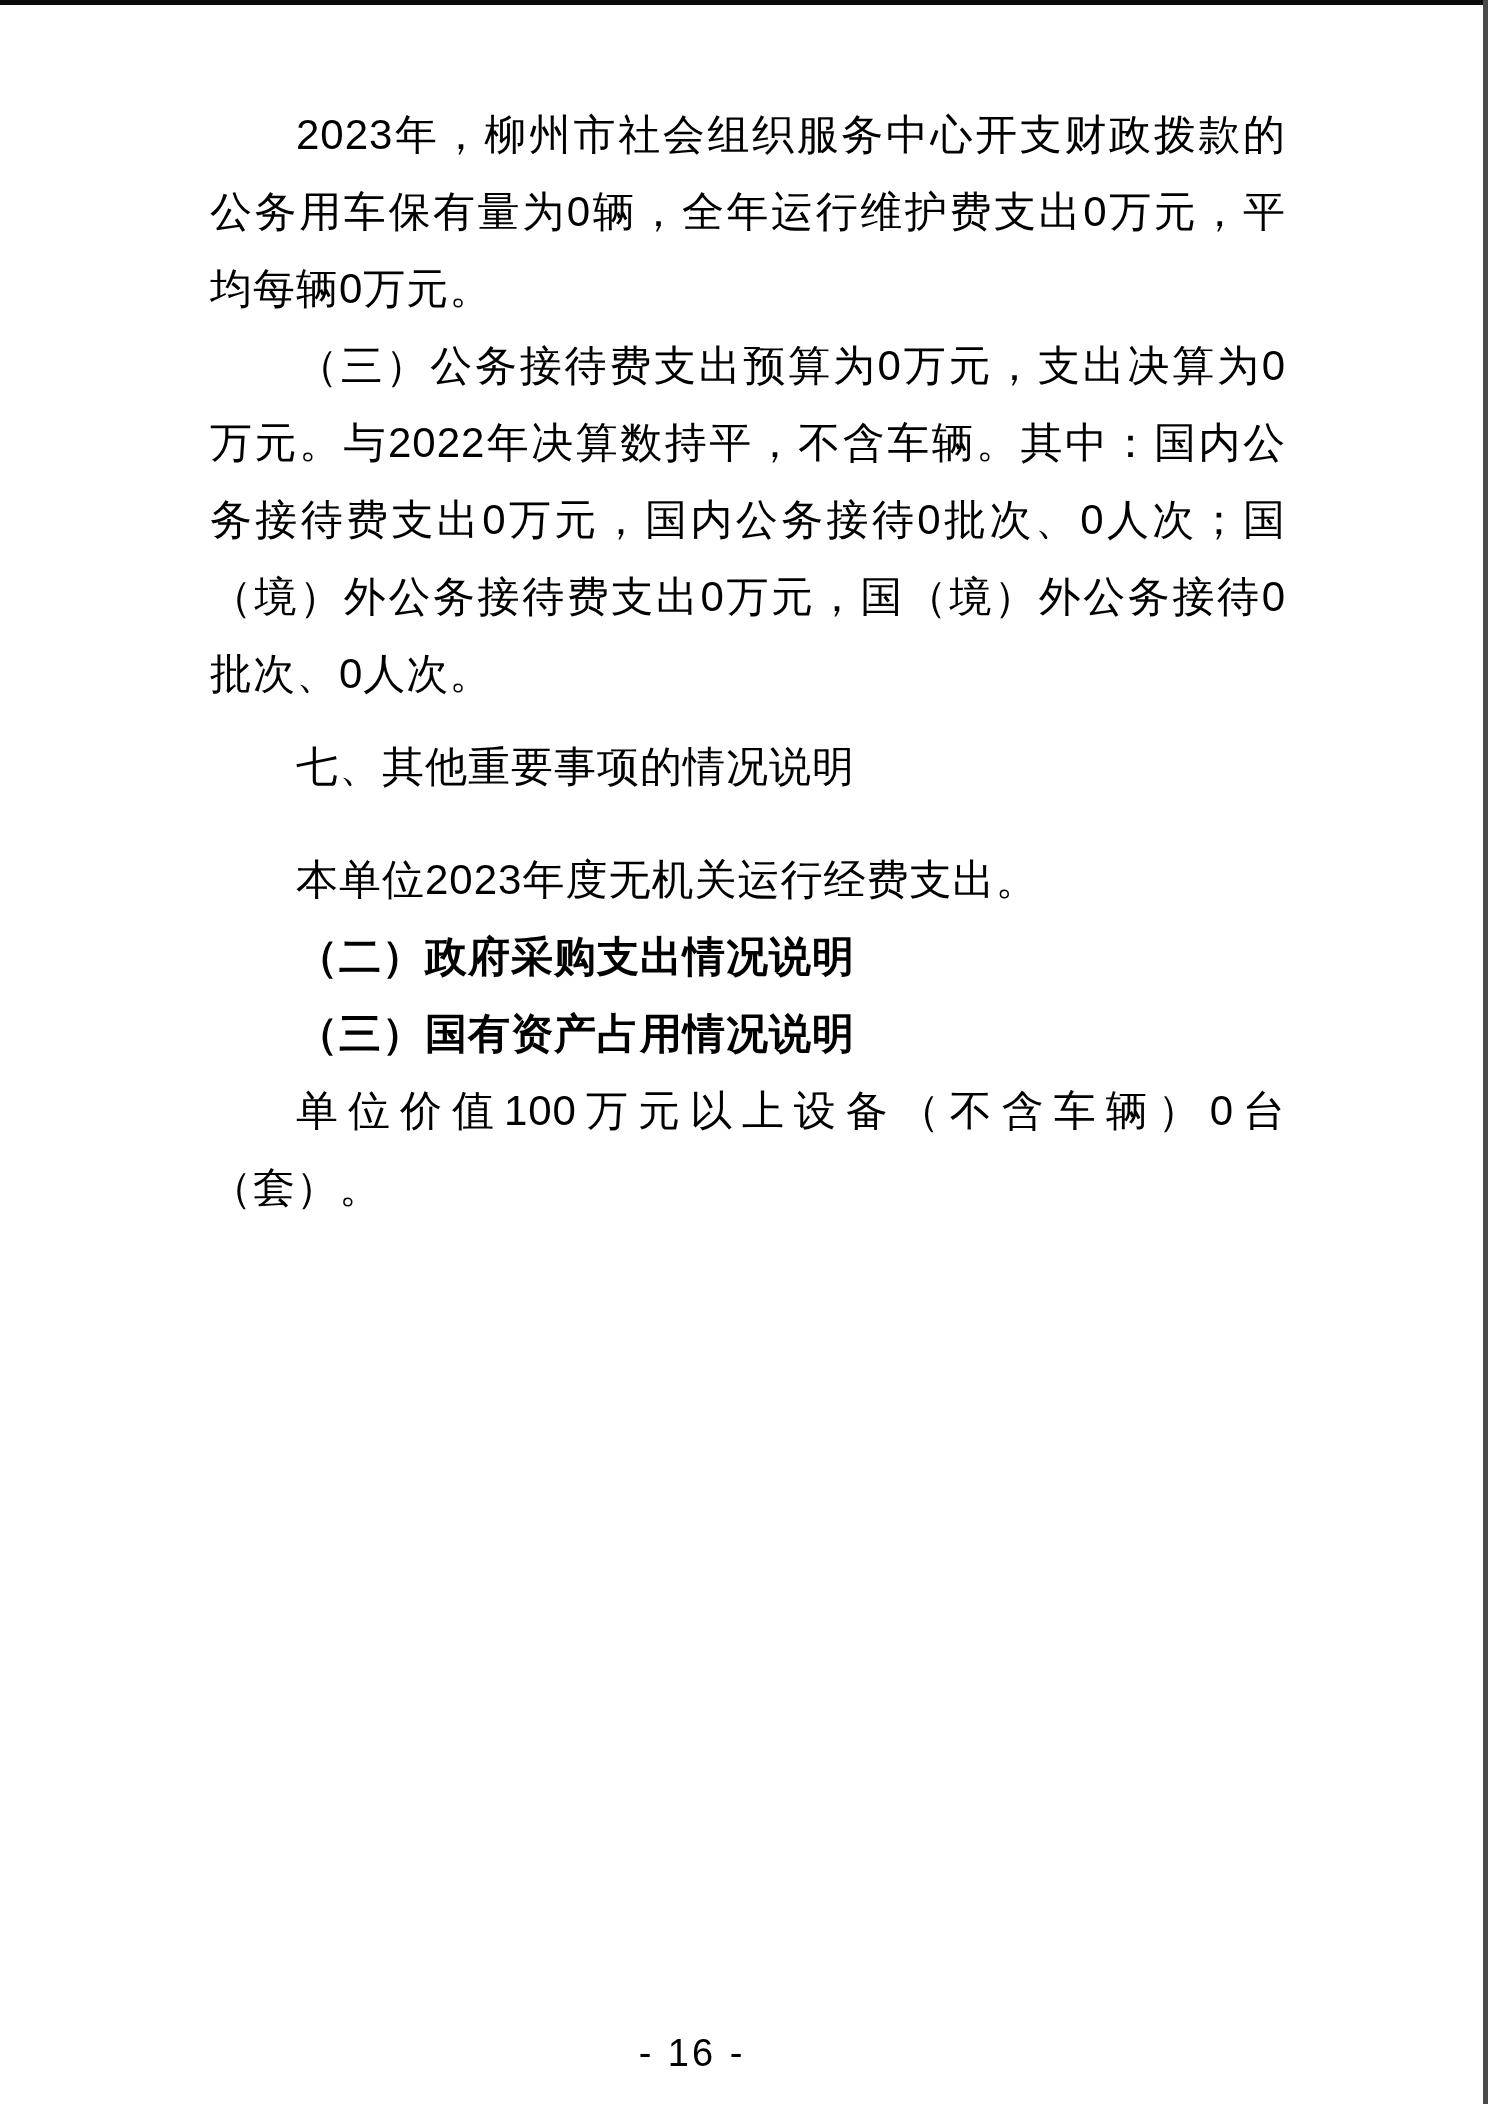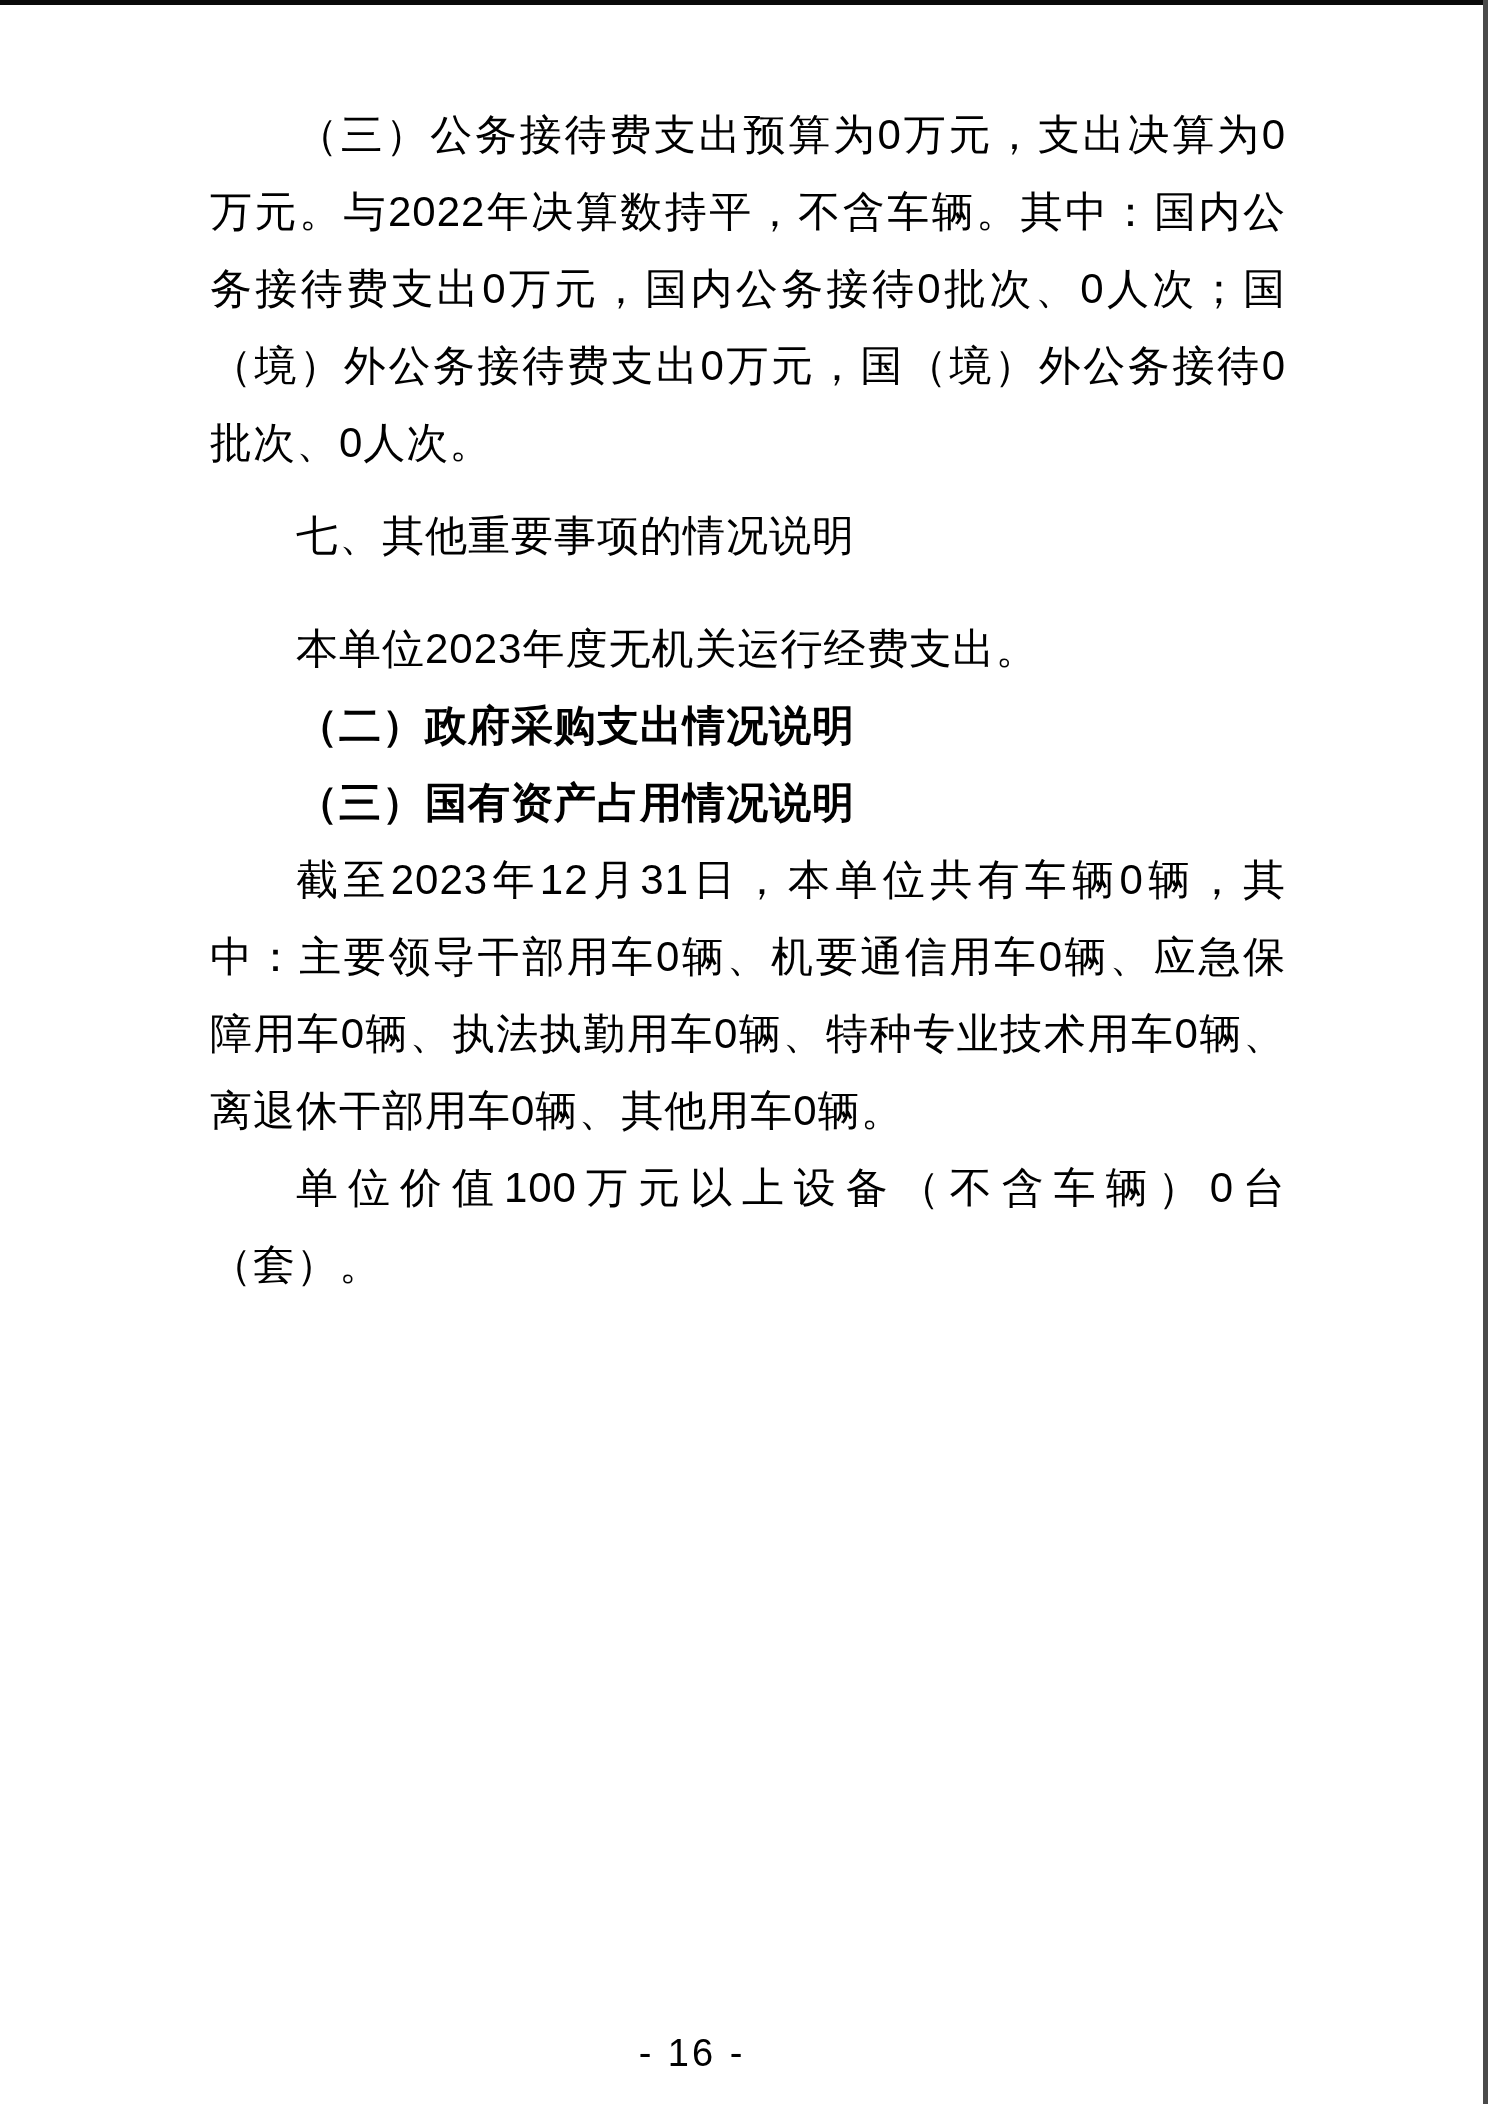--- a/index.html
+++ b/index.html
@@ -58,23 +58,23 @@
     letter-spacing: 3px;
   }
 </style>
 </head>
 <body>
 
 <div class="scan-edge-top"></div>
 <div class="scan-edge-right"></div>
 
 <div class="content">
+  <p class="para">2023年，柳州市社会组织服务中心开支财政拨款的公务用车保有量为0辆，全年运行维护费支出0万元，平均每辆0万元。</p>
   <p class="para">（三）公务接待费支出预算为0万元，支出决算为0万元。与2022年决算数持平，不含车辆。其中：国内公务接待费支出0万元，国内公务接待0批次、0人次；国（境）外公务接待费支出0万元，国（境）外公务接待0批次、0人次。</p>
   <p class="h1">七、其他重要事项的情况说明</p>
   <p class="para">本单位2023年度无机关运行经费支出。</p>
   <p class="h2">（二）政府采购支出情况说明</p>
   <p class="h2">（三）国有资产占用情况说明</p>
-  <p class="para">截至2023年12月31日，本单位共有车辆0辆，其中：主要领导干部用车0辆、机要通信用车0辆、应急保障用车0辆、执法执勤用车0辆、特种专业技术用车0辆、离退休干部用车0辆、其他用车0辆。</p>
   <p class="para">单位价值100万元以上设备（不含车辆）0台（套）。</p>
 
 </div>
 
 <div class="footer">- 16 -</div>
 
 </body></html>

